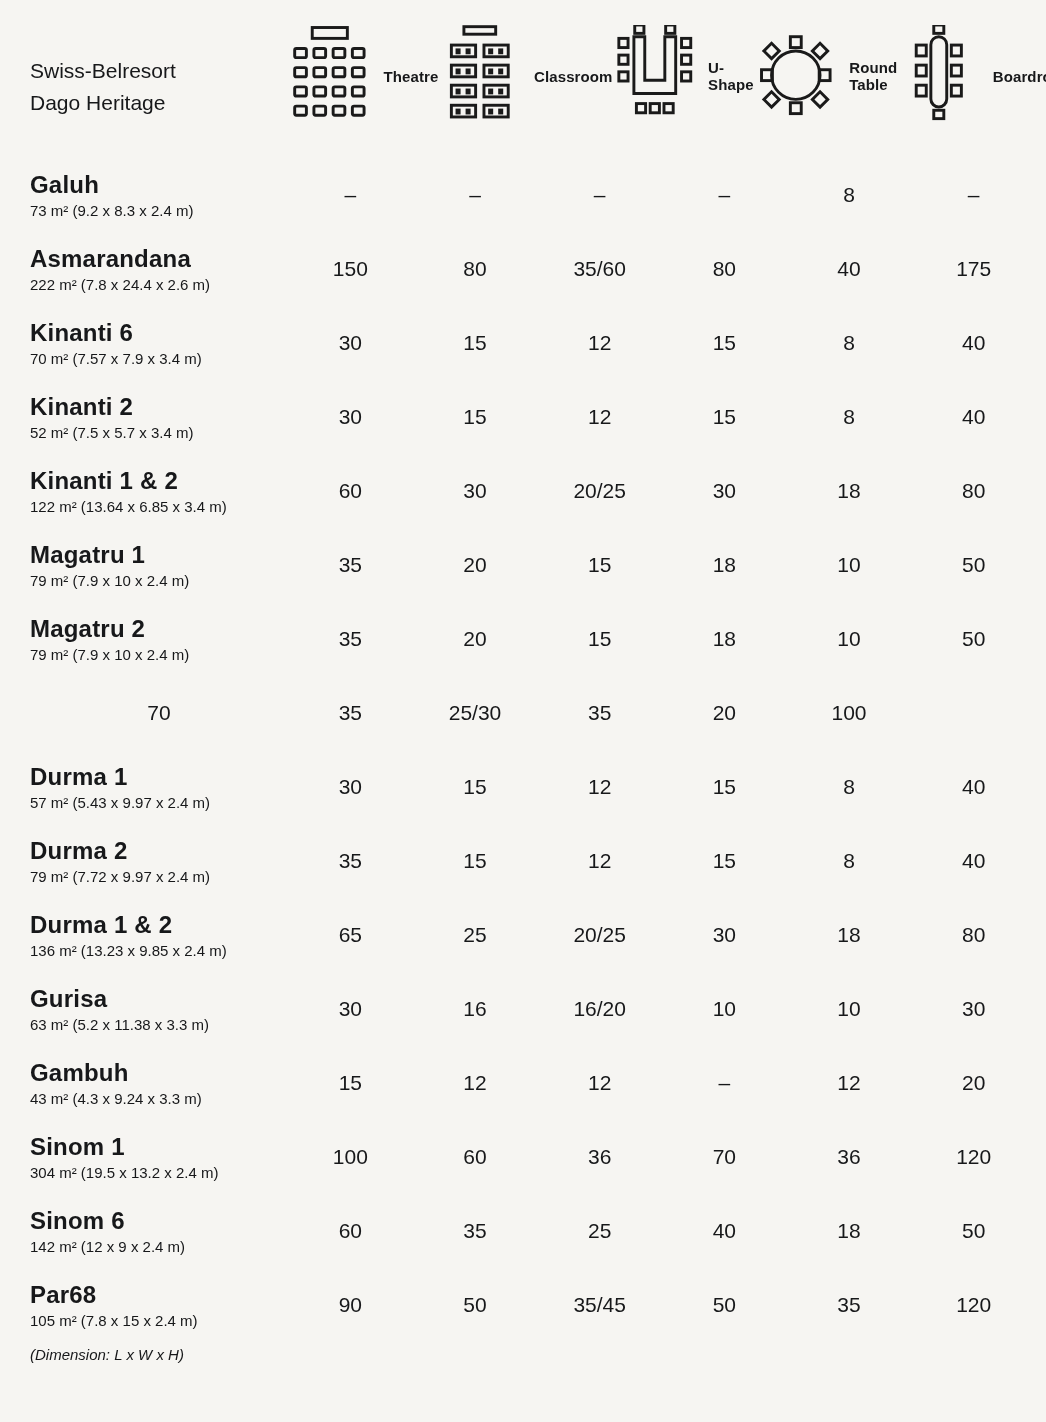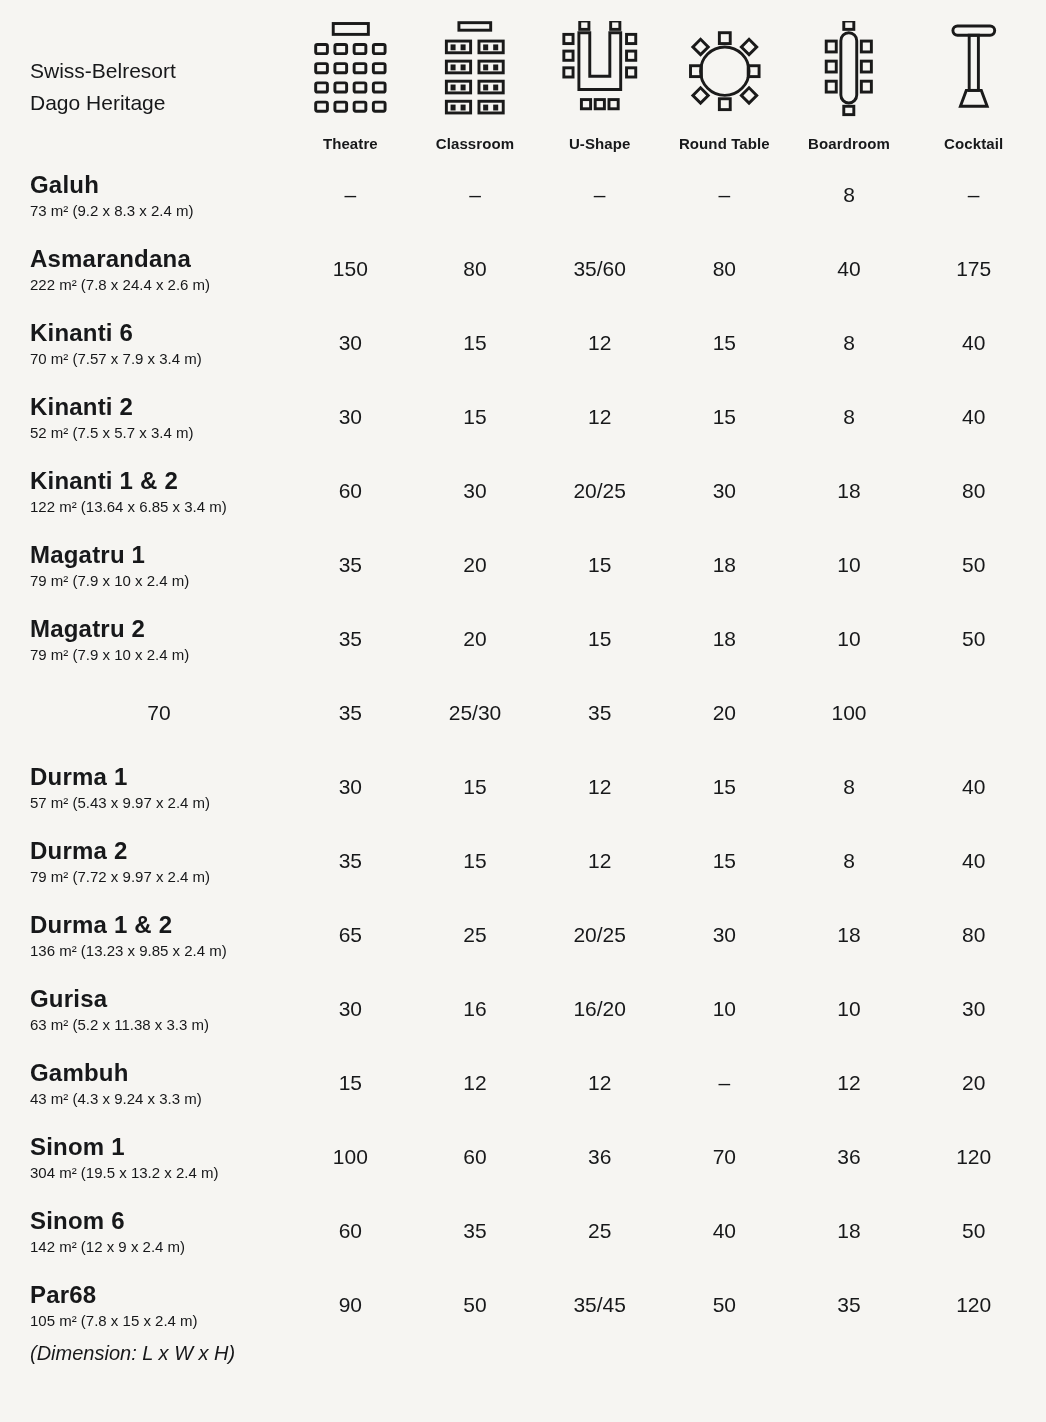--- a/index.html
+++ b/index.html
@@ -20,35 +20,35 @@
     grid-template-columns:258px repeat(6,1fr);
     align-items:center;
   }
   
   .header-grid { height:158px; align-items:end; }
   .hotel-name {
     font-size:21px; line-height:1.5; font-weight:400;
     padding-bottom:40px;
   }
   .col-head {
-    display:flex; flex-direction:column; align-items:center;
+    display:flex; flex-direction:row; align-items:center;
     justify-content:flex-end; gap:12px; padding-bottom:6px; height:158px;
   }
   .col-icon { display:flex; align-items:flex-end; justify-content:center; }
   .col-icon svg { height:102px; width:auto; display:block; }
   .col-label { font-size:15px; font-weight:700; letter-spacing:.1px; }
   
   .table-body { display:flex; flex-direction:column; }
   .row { height:74px; }
   .room-name { font-size:24px; font-weight:700; letter-spacing:.2px; }
   .room-dim  { font-size:15px; margin-top:3px; }
   .val { font-size:21px; text-align:center; }
   
   .footer { flex:1; display:flex; align-items:flex-end; }
-  .note { font-size:20px; font-style:italic; padding-bottom:26px; }
+  .note { font-size:15px; font-style:italic; padding-bottom:26px; }
 </style>
 </head>
 <body>
 
 <div class="page">
 
   <div class="grid header-grid">
     <div class="hotel-name">
       <div>Swiss-Belresort</div>
       <div>Dago Heritage</div>

